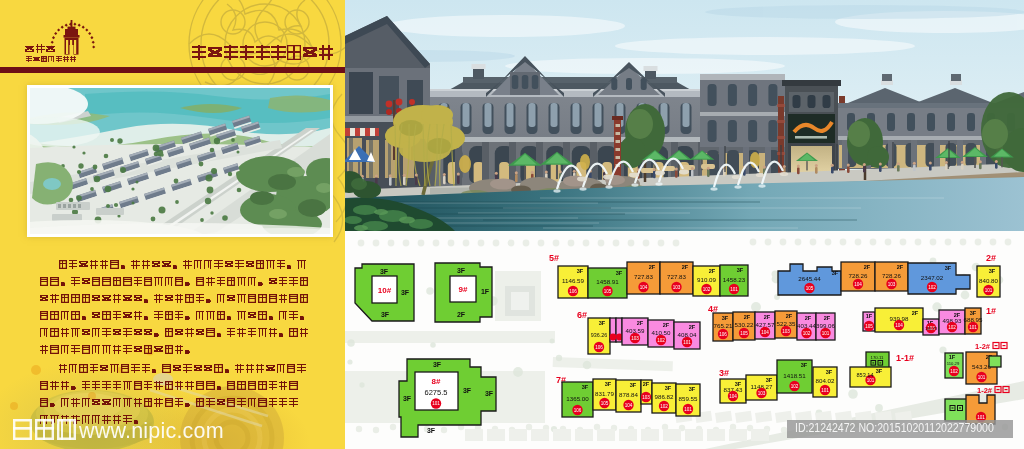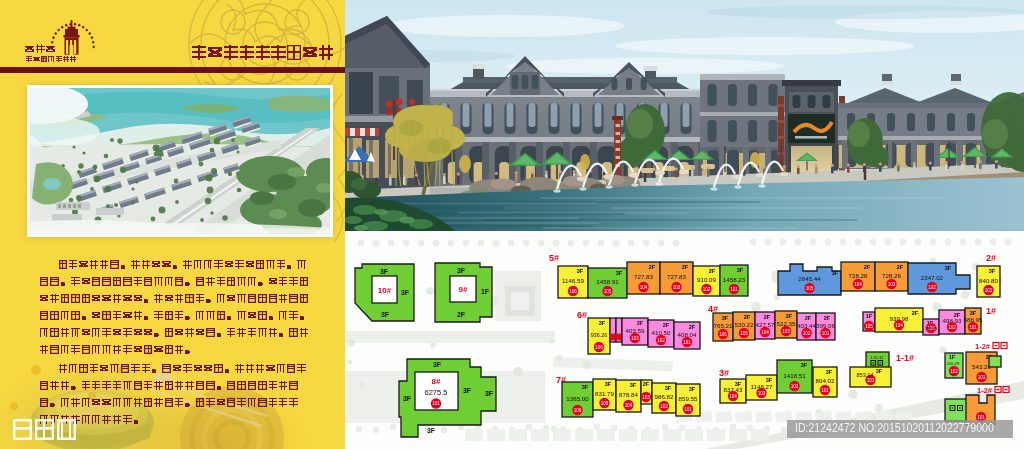--- a/index.html
+++ b/index.html
@@ -401,20 +401,21 @@
 <div class="abs fz" style="left:40.0px;top:310.5px;--c:#731309"><b class="gf" style="width:8.4px;height:9.0px;margin-right:2.0px"></b><b class="gb" style="width:8.4px;height:9.0px;margin-right:2.0px"></b><b class="gc" style="width:8.4px;height:9.0px;margin-right:2.0px"></b><b class="gb" style="width:8.4px;height:9.0px;margin-right:2.0px"></b><b class="gp" style="width:8.4px;height:9.0px;margin-right:2.0px"></b><b class="gd" style="width:8.4px;height:9.0px;margin-right:2.0px"></b><b class="gb" style="width:8.4px;height:9.0px;margin-right:2.0px"></b><b class="ga" style="width:8.4px;height:9.0px;margin-right:2.0px"></b><b class="gd" style="width:8.4px;height:9.0px;margin-right:2.0px"></b><b class="ge" style="width:8.4px;height:9.0px;margin-right:2.0px"></b><b class="gp" style="width:8.4px;height:9.0px;margin-right:2.0px"></b><b class="ga" style="width:8.4px;height:9.0px;margin-right:2.0px"></b><b class="gb" style="width:8.4px;height:9.0px;margin-right:2.0px"></b><b class="ga" style="width:8.4px;height:9.0px;margin-right:2.0px"></b><b class="gp" style="width:8.4px;height:9.0px;margin-right:2.0px"></b><b class="gc" style="width:8.4px;height:9.0px;margin-right:2.0px"></b><b class="gc" style="width:8.4px;height:9.0px;margin-right:2.0px"></b><b class="gb" style="width:8.4px;height:9.0px;margin-right:2.0px"></b><b class="gp" style="width:8.4px;height:9.0px;margin-right:2.0px"></b><b class="gc" style="width:8.4px;height:9.0px;margin-right:2.0px"></b><b class="gd" style="width:8.4px;height:9.0px;margin-right:2.0px"></b><b class="gb" style="width:8.4px;height:9.0px;margin-right:2.0px"></b><b class="gp" style="width:8.4px;height:9.0px;margin-right:2.0px"></b><b class="gc" style="width:8.4px;height:9.0px;margin-right:2.0px"></b><b class="ga" style="width:8.4px;height:9.0px;margin-right:2.0px"></b><b class="gp" style="width:8.4px;height:9.0px;margin-right:2.0px"></b></div>
 <div class="abs fz" style="left:40.0px;top:327.5px;--c:#731309"><b class="gc" style="width:8.4px;height:9.0px;margin-right:2.0px"></b><b class="gb" style="width:8.4px;height:9.0px;margin-right:2.0px"></b><b class="ge" style="width:8.4px;height:9.0px;margin-right:2.0px"></b><b class="gc" style="width:8.4px;height:9.0px;margin-right:2.0px"></b><b class="gd" style="width:8.4px;height:9.0px;margin-right:2.0px"></b><b class="gc" style="width:8.4px;height:9.0px;margin-right:2.0px"></b><b class="ga" style="width:8.4px;height:9.0px;margin-right:2.0px"></b><b class="gd" style="width:8.4px;height:9.0px;margin-right:2.0px"></b><b class="ga" style="width:8.4px;height:9.0px;margin-right:2.0px"></b><b class="gd" style="width:8.4px;height:9.0px;margin-right:2.0px"></b><b class="gd" style="width:8.4px;height:9.0px;margin-right:2.0px"></b><b class="gp" style="width:8.4px;height:9.0px;margin-right:2.0px"></b><b class="gb" style="width:8.4px;height:9.0px;margin-right:2.0px"></b><b class="gd" style="width:8.4px;height:9.0px;margin-right:2.0px"></b><b class="ge" style="width:8.4px;height:9.0px;margin-right:2.0px"></b><b class="gd" style="width:8.4px;height:9.0px;margin-right:2.0px"></b><b class="gf" style="width:8.4px;height:9.0px;margin-right:2.0px"></b><b class="gp" style="width:8.4px;height:9.0px;margin-right:2.0px"></b><b class="ga" style="width:8.4px;height:9.0px;margin-right:2.0px"></b><b class="ge" style="width:8.4px;height:9.0px;margin-right:2.0px"></b><b class="ga" style="width:8.4px;height:9.0px;margin-right:2.0px"></b><b class="gc" style="width:8.4px;height:9.0px;margin-right:2.0px"></b><b class="ge" style="width:8.4px;height:9.0px;margin-right:2.0px"></b><b class="gp" style="width:8.4px;height:9.0px;margin-right:2.0px"></b><b class="gb" style="width:8.4px;height:9.0px;margin-right:2.0px"></b><b class="ge" style="width:8.4px;height:9.0px;margin-right:2.0px"></b></div>
 <div class="abs fz" style="left:40.0px;top:344.5px;--c:#731309"><b class="ge" style="width:8.4px;height:9.0px;margin-right:2.0px"></b><b class="gf" style="width:8.4px;height:9.0px;margin-right:2.0px"></b><b class="gc" style="width:8.4px;height:9.0px;margin-right:2.0px"></b><b class="ga" style="width:8.4px;height:9.0px;margin-right:2.0px"></b><b class="gf" style="width:8.4px;height:9.0px;margin-right:2.0px"></b><b class="gc" style="width:8.4px;height:9.0px;margin-right:2.0px"></b><b class="gc" style="width:8.4px;height:9.0px;margin-right:2.0px"></b><b class="ge" style="width:8.4px;height:9.0px;margin-right:2.0px"></b><b class="ga" style="width:8.4px;height:9.0px;margin-right:2.0px"></b><b class="gd" style="width:8.4px;height:9.0px;margin-right:2.0px"></b><b class="gb" style="width:8.4px;height:9.0px;margin-right:2.0px"></b><b class="gd" style="width:8.4px;height:9.0px;margin-right:2.0px"></b><b class="gb" style="width:8.4px;height:9.0px;margin-right:2.0px"></b><b class="ge" style="width:8.4px;height:9.0px;margin-right:2.0px"></b><b class="gp" style="width:8.4px;height:9.0px;margin-right:2.0px"></b></div>
 
 <div class="abs fz" style="left:58.5px;top:363.5px;--c:#731309"><b class="ge" style="width:8.4px;height:9.0px;margin-right:2.0px"></b><b class="gc" style="width:8.4px;height:9.0px;margin-right:2.0px"></b><b class="gb" style="width:8.4px;height:9.0px;margin-right:2.0px"></b><b class="ga" style="width:8.4px;height:9.0px;margin-right:2.0px"></b><b class="gd" style="width:8.4px;height:9.0px;margin-right:2.0px"></b><b class="gc" style="width:8.4px;height:9.0px;margin-right:2.0px"></b><b class="gf" style="width:8.4px;height:9.0px;margin-right:2.0px"></b><b class="ga" style="width:8.4px;height:9.0px;margin-right:2.0px"></b><b class="ga" style="width:8.4px;height:9.0px;margin-right:2.0px"></b><b class="gp" style="width:8.4px;height:9.0px;margin-right:2.0px"></b><b class="gf" style="width:8.4px;height:9.0px;margin-right:2.0px"></b><b class="gd" style="width:8.4px;height:9.0px;margin-right:2.0px"></b><b class="ga" style="width:8.4px;height:9.0px;margin-right:2.0px"></b><b class="gd" style="width:8.4px;height:9.0px;margin-right:2.0px"></b><b class="gd" style="width:8.4px;height:9.0px;margin-right:2.0px"></b><b class="gb" style="width:8.4px;height:9.0px;margin-right:2.0px"></b><b class="gp" style="width:8.4px;height:9.0px;margin-right:2.0px"></b><b class="ge" style="width:8.4px;height:9.0px;margin-right:2.0px"></b><b class="ge" style="width:8.4px;height:9.0px;margin-right:2.0px"></b><b class="ge" style="width:8.4px;height:9.0px;margin-right:2.0px"></b><b class="gd" style="width:8.4px;height:9.0px;margin-right:2.0px"></b><b class="gc" style="width:8.4px;height:9.0px;margin-right:2.0px"></b><b class="gf" style="width:8.4px;height:9.0px;margin-right:2.0px"></b><b class="ga" style="width:8.4px;height:9.0px;margin-right:2.0px"></b></div>
 <div class="abs fz" style="left:40.0px;top:380.5px;--c:#731309"><b class="gf" style="width:8.4px;height:9.0px;margin-right:2.0px"></b><b class="ge" style="width:8.4px;height:9.0px;margin-right:2.0px"></b><b class="ge" style="width:8.4px;height:9.0px;margin-right:2.0px"></b><b class="gp" style="width:8.4px;height:9.0px;margin-right:2.0px"></b><b class="ga" style="width:8.4px;height:9.0px;margin-right:2.0px"></b><b class="ga" style="width:8.4px;height:9.0px;margin-right:2.0px"></b><b class="ga" style="width:8.4px;height:9.0px;margin-right:2.0px"></b><b class="ga" style="width:8.4px;height:9.0px;margin-right:2.0px"></b><b class="gc" style="width:8.4px;height:9.0px;margin-right:2.0px"></b><b class="gf" style="width:8.4px;height:9.0px;margin-right:2.0px"></b><b class="ga" style="width:8.4px;height:9.0px;margin-right:2.0px"></b><b class="ge" style="width:8.4px;height:9.0px;margin-right:2.0px"></b><b class="gb" style="width:8.4px;height:9.0px;margin-right:2.0px"></b><b class="ge" style="width:8.4px;height:9.0px;margin-right:2.0px"></b><b class="ge" style="width:8.4px;height:9.0px;margin-right:2.0px"></b><b class="gf" style="width:8.4px;height:9.0px;margin-right:2.0px"></b><b class="gf" style="width:8.4px;height:9.0px;margin-right:2.0px"></b><b class="gp" style="width:8.4px;height:9.0px;margin-right:2.0px"></b><b class="gf" style="width:8.4px;height:9.0px;margin-right:2.0px"></b><b class="gb" style="width:8.4px;height:9.0px;margin-right:2.0px"></b><b class="gf" style="width:8.4px;height:9.0px;margin-right:2.0px"></b><b class="gb" style="width:8.4px;height:9.0px;margin-right:2.0px"></b><b class="ga" style="width:8.4px;height:9.0px;margin-right:2.0px"></b><b class="ge" style="width:8.4px;height:9.0px;margin-right:2.0px"></b><b class="gf" style="width:8.4px;height:9.0px;margin-right:2.0px"></b></div>
 <div class="abs fz" style="left:40.0px;top:397.5px;--c:#731309"><b class="gf" style="width:8.4px;height:9.0px;margin-right:2.0px"></b><b class="gp" style="width:8.4px;height:9.0px;margin-right:2.0px"></b><b class="gc" style="width:8.4px;height:9.0px;margin-right:2.0px"></b><b class="ge" style="width:8.4px;height:9.0px;margin-right:2.0px"></b><b class="gc" style="width:8.4px;height:9.0px;margin-right:2.0px"></b><b class="gd" style="width:8.4px;height:9.0px;margin-right:2.0px"></b><b class="gd" style="width:8.4px;height:9.0px;margin-right:2.0px"></b><b class="gc" style="width:8.4px;height:9.0px;margin-right:2.0px"></b><b class="gc" style="width:8.4px;height:9.0px;margin-right:2.0px"></b><b class="ge" style="width:8.4px;height:9.0px;margin-right:2.0px"></b><b class="gb" style="width:8.4px;height:9.0px;margin-right:2.0px"></b><b class="ge" style="width:8.4px;height:9.0px;margin-right:2.0px"></b><b class="gf" style="width:8.4px;height:9.0px;margin-right:2.0px"></b><b class="ga" style="width:8.4px;height:9.0px;margin-right:2.0px"></b><b class="gp" style="width:8.4px;height:9.0px;margin-right:2.0px"></b><b class="gb" style="width:8.4px;height:9.0px;margin-right:2.0px"></b><b class="ga" style="width:8.4px;height:9.0px;margin-right:2.0px"></b><b class="gd" style="width:8.4px;height:9.0px;margin-right:2.0px"></b><b class="gf" style="width:8.4px;height:9.0px;margin-right:2.0px"></b><b class="ga" style="width:8.4px;height:9.0px;margin-right:2.0px"></b><b class="gc" style="width:8.4px;height:9.0px;margin-right:2.0px"></b><b class="gf" style="width:8.4px;height:9.0px;margin-right:2.0px"></b><b class="ga" style="width:8.4px;height:9.0px;margin-right:2.0px"></b><b class="ga" style="width:8.4px;height:9.0px;margin-right:2.0px"></b><b class="ga" style="width:8.4px;height:9.0px;margin-right:2.0px"></b></div>
 <div class="abs fz" style="left:40.0px;top:414.5px;--c:#731309"><b class="gc" style="width:8.4px;height:9.0px;margin-right:2.0px"></b><b class="gc" style="width:8.4px;height:9.0px;margin-right:2.0px"></b><b class="ge" style="width:8.4px;height:9.0px;margin-right:2.0px"></b><b class="ge" style="width:8.4px;height:9.0px;margin-right:2.0px"></b><b class="gc" style="width:8.4px;height:9.0px;margin-right:2.0px"></b><b class="gc" style="width:8.4px;height:9.0px;margin-right:2.0px"></b><b class="ge" style="width:8.4px;height:9.0px;margin-right:2.0px"></b><b class="ge" style="width:8.4px;height:9.0px;margin-right:2.0px"></b><b class="ga" style="width:8.4px;height:9.0px;margin-right:2.0px"></b><b class="gp" style="width:8.4px;height:9.0px;margin-right:2.0px"></b></div>
 
 <div class="abs" style="left:13px;top:419px"><b style="display:inline-block;width:19px;height:21px;margin-right:3px;box-shadow:inset 0 0 0 2.4px rgba(255,255,255,.9);background:linear-gradient(rgba(255,255,255,.9),rgba(255,255,255,.9)) 0 46%/100% 13% no-repeat"></b><b style="display:inline-block;width:19px;height:21px;margin-right:3px;box-shadow:inset 0 0 0 2.4px rgba(255,255,255,.9);background:linear-gradient(rgba(255,255,255,.9),rgba(255,255,255,.9)) 50% 0/13% 100% no-repeat,linear-gradient(rgba(255,255,255,.9),rgba(255,255,255,.9)) 0 46%/100% 13% no-repeat"></b><b style="display:inline-block;width:19px;height:21px;box-shadow:inset 0 0 0 2.4px rgba(255,255,255,.9);background:linear-gradient(rgba(255,255,255,.9),rgba(255,255,255,.9)) 25% 0/13% 100% no-repeat,linear-gradient(rgba(255,255,255,.9),rgba(255,255,255,.9)) 70% 0/13% 100% no-repeat"></b></div>
+<div class="abs" style="left:79px;top:419px;font-size:21.5px;color:rgba(255,255,255,.92);letter-spacing:.2px">www.nipic.com</div>
 </div>
 <svg class="abs" style="left:345px;top:0" width="679" height="231" viewBox="0 0 679 231">
     <defs>
 <linearGradient id="sky" x1="0" y1="0" x2="0" y2="1">
  <stop offset="0" stop-color="#cde6f0"></stop>
         <stop offset=".5" stop-color="#ddeef4"></stop>
  <stop offset="1" stop-color="#eef5f4"></stop>
       </linearGradient>
 <linearGradient id="water" x1="0" y1="0" x2="1" y2="0">
  <stop offset="0" stop-color="#1e4f58"></stop>

